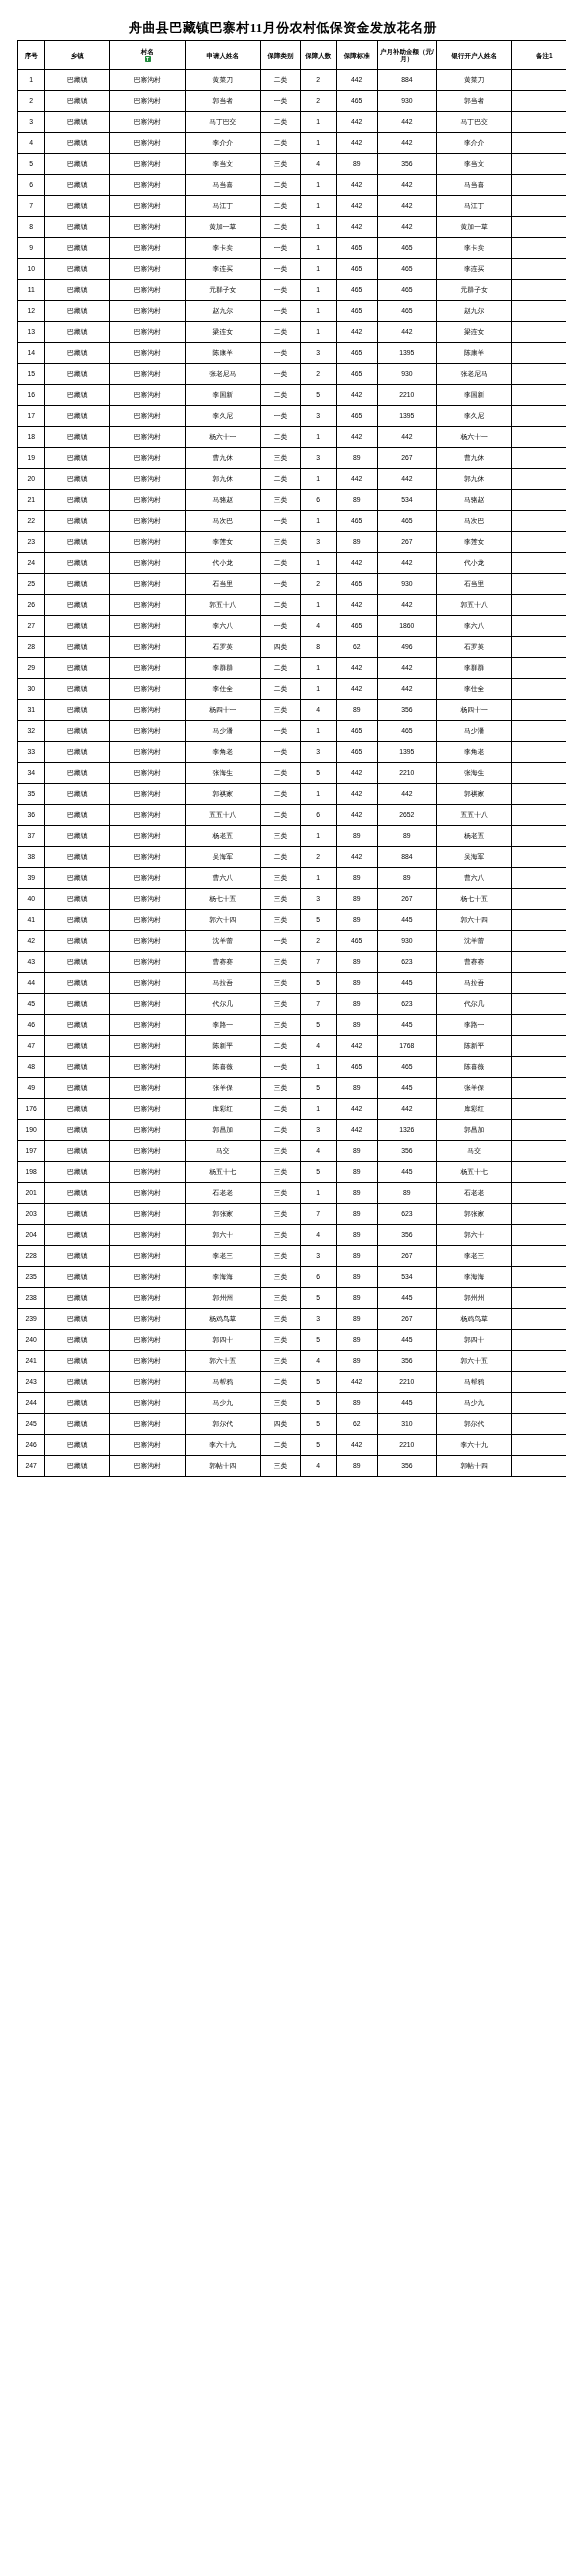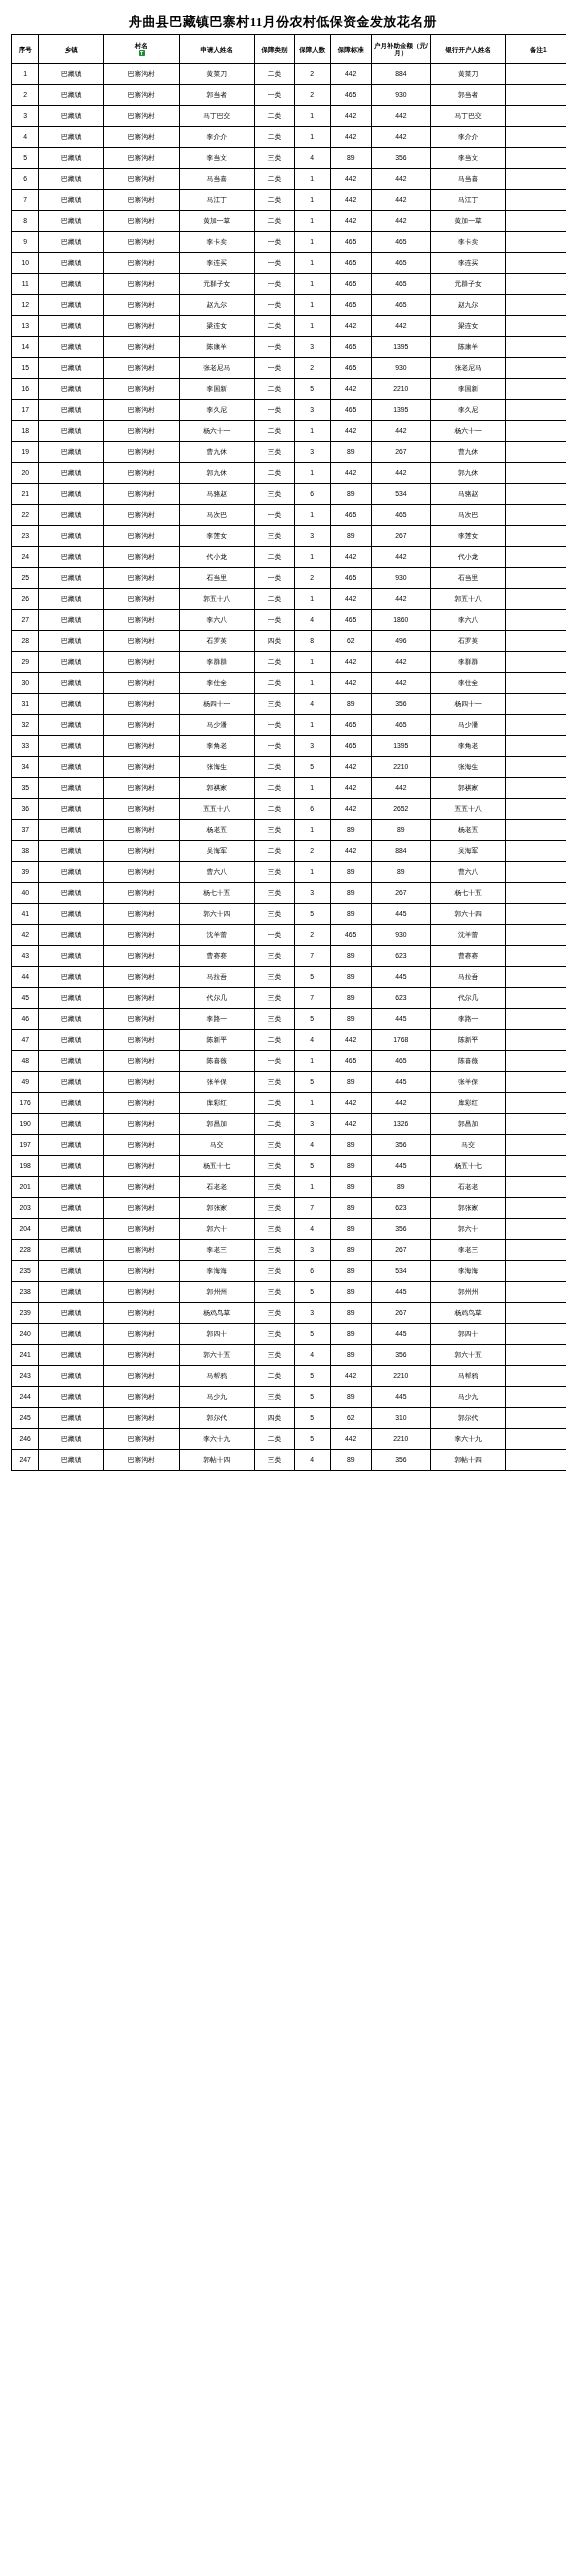--- a/index.html
+++ b/index.html
@@ -8,21 +8,21 @@
     background: #ffffff;
   }
   body {
     width: 566px;
     font-family: "Liberation Sans", sans-serif;
     color: #000000;
   }
   .page {
     width: 566px;
     box-sizing: border-box;
-    padding: 8px;
+    padding: 14px;
   }
   .doc-title {
     text-align: center;
     font-size: 13px;
     font-weight: bold;
     letter-spacing: 0.4px;
     padding: 4.6px 0 3.8px 0;
     font-family: "Liberation Serif", serif;
   }
   table.sheet {

